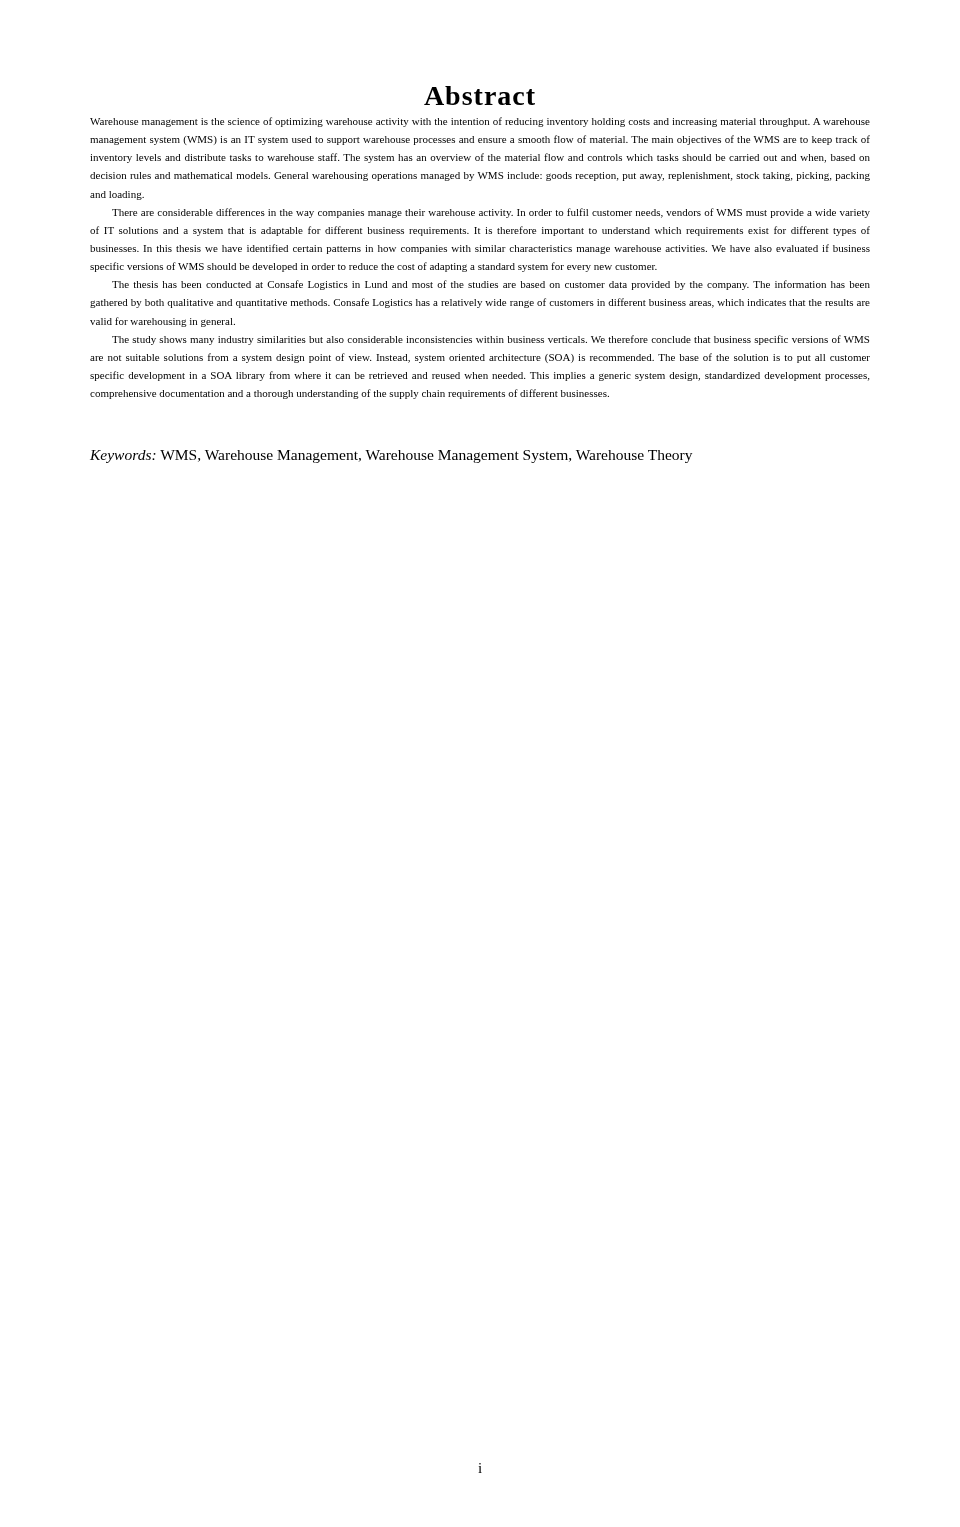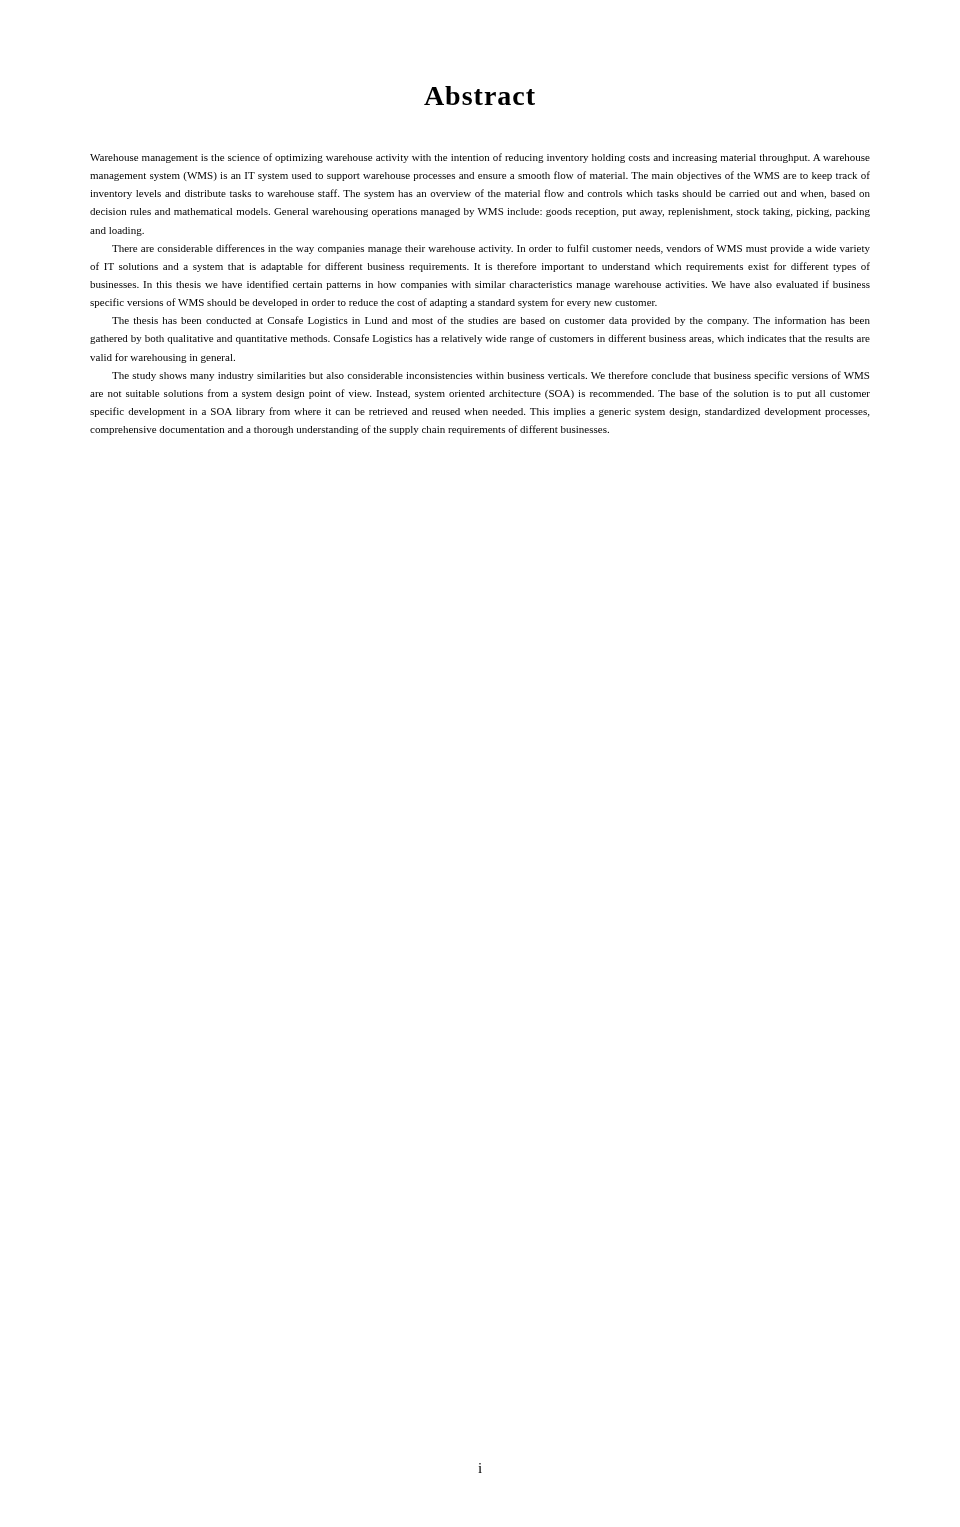--- a/index.html
+++ b/index.html
@@ -22,21 +22,20 @@
       width: 960px;
       min-height: 1527px;
       padding: 80px 90px 80px 90px;
       position: relative;
     }
 
     .abstract-title {
       text-align: center;
       font-size: 28px;
       font-weight: bold;
-      margin-bottom: 36px;
       letter-spacing: 1px;
     }
 
     .abstract-body {
       text-align: justify;
       line-height: 1.65;
       font-size: 11px;
     }
 
     .abstract-body p {
@@ -79,16 +78,20 @@
     <p class="no-indent">Warehouse management is the science of optimizing warehouse activity with the intention of reducing inventory holding costs and increasing material throughput. A warehouse management system (WMS) is an IT system used to support warehouse processes and ensure a smooth flow of material. The main objectives of the WMS are to keep track of inventory levels and distribute tasks to warehouse staff. The system has an overview of the material flow and controls which tasks should be carried out and when, based on decision rules and mathematical models. General warehousing operations managed by WMS include: goods reception, put away, replenishment, stock taking, picking, packing and loading.</p>
 
     <p>There are considerable differences in the way companies manage their warehouse activity. In order to fulfil customer needs, vendors of WMS must provide a wide variety of IT solutions and a system that is adaptable for different business requirements. It is therefore important to understand which requirements exist for different types of businesses. In this thesis we have identified certain patterns in how companies with similar characteristics manage warehouse activities. We have also evaluated if business specific versions of WMS should be developed in order to reduce the cost of adapting a standard system for every new customer.</p>
 
     <p>The thesis has been conducted at Consafe Logistics in Lund and most of the studies are based on customer data provided by the company. The information has been gathered by both qualitative and quantitative methods. Consafe Logistics has a relatively wide range of customers in different business areas, which indicates that the results are valid for warehousing in general.</p>
 
     <p>The study shows many industry similarities but also considerable inconsistencies within business verticals. We therefore conclude that business specific versions of WMS are not suitable solutions from a system design point of view. Instead, system oriented architecture (SOA) is recommended. The base of the solution is to put all customer specific development in a SOA library from where it can be retrieved and reused when needed. This implies a generic system design, standardized development processes, comprehensive documentation and a thorough understanding of the supply chain requirements of different businesses.</p>
 
   </div>
 
+  <div class="keywords">
+    <span class="keywords-label">Keywords:</span>
+    <span>WMS, Warehouse Management, Warehouse Management System, Warehouse Theory</span>
+  </div>
 
   <div class="page-number">i</div>
 
 </div>
 
 </body></html>

